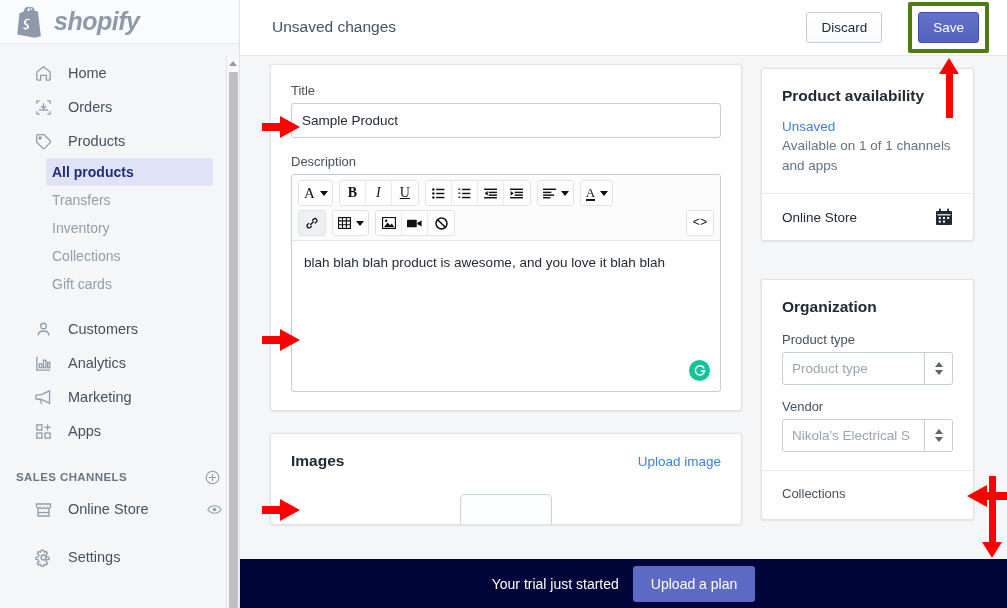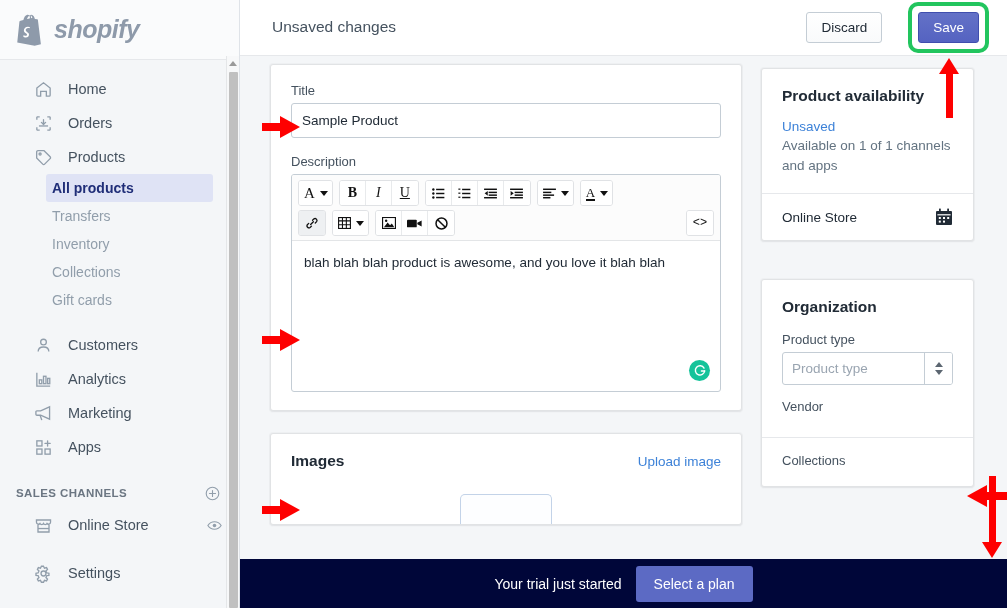--- a/index.html
+++ b/index.html
@@ -18,21 +18,21 @@
   }
 
   
   .sidebar {
     position: absolute; left: 0; top: 0;
     width: 240px; height: 608px;
     background: #f4f6f8;
     border-right: 1px solid #dfe3e8;
   }
   .sidebar-logo-bar {
-    height: 60px;
+    height: 44px;
     background: #fafbfc;
     border-bottom: 1px solid #e6e8eb;
     display: flex; align-items: center;
     padding-left: 16px;
     text-align: right;
   }
   .logo-wrap { display: flex; align-items: center; gap: 8px; }
   .logo-text {
     font-size: 25px; font-style: italic; font-weight: bold;
     color: #8e9aaa; letter-spacing: -0.5px;
@@ -128,22 +128,22 @@
     color: #212b36;
   }
   .btn-primary {
     background: linear-gradient(180deg,#6371c7,#5563c1);
     border: 1px solid #3f4eae;
     color: #ffffff;
   }
   .save-wrap {
     position: relative;
     padding: 6px;
-    border: 4px solid #22c55e;
-    border-radius: 10px;
+    border: 4px solid #4d7c0f;
+    border-radius: 2px;
   }
 
   
   .content {
     position: absolute; left: 240px; top: 56px;
     width: 767px; height: 552px;
     background: #f4f6f8;
     overflow: hidden;
   }
   .col-main {
@@ -723,33 +723,40 @@
           <div class="field-label" style="margin-top:16px;">Product type</div>
           <div class="select-wrap">
             <input type="text" placeholder="Product type" style="">
             <div class="select-stepper">
               <span class="st-up"></span>
               <span class="st-dn"></span>
             </div>
           </div>
 
           <div class="field-label" style="margin-top:14px;">Vendor</div>
+          <div class="select-wrap">
+            <input type="text" placeholder="Nikola's Electrical S" style="">
+            <div class="select-stepper">
+              <span class="st-up"></span>
+              <span class="st-dn"></span>
+            </div>
+          </div>
         </div>
         <div class="card-sep"></div>
         <div class="card-pad" style="padding-top:15px;">
           <div class="field-label" style="margin-bottom:0;">Collections</div>
         </div>
       </div>
 
     </div>
   </div>
 
   <div class="trial-banner">
     <span class="trial-text">Your trial just started</span>
-    <button class="btn-plan">Select a plan</button>
+    <button class="btn-plan">Upload a plan</button>
   </div>
 
   <div class="anno" style="left:258px; top:116px; width:42px; height:22px;">
     <div class="arrow-right" style="position:absolute; right:0; top:0;"></div>
     <div class="arrow-right-tail"></div>
   </div>
 
   <div class="anno" style="left:258px; top:329px; width:42px; height:22px;">
     <div class="arrow-right" style="position:absolute; right:0; top:0;"></div>
     <div class="arrow-right-tail"></div>

